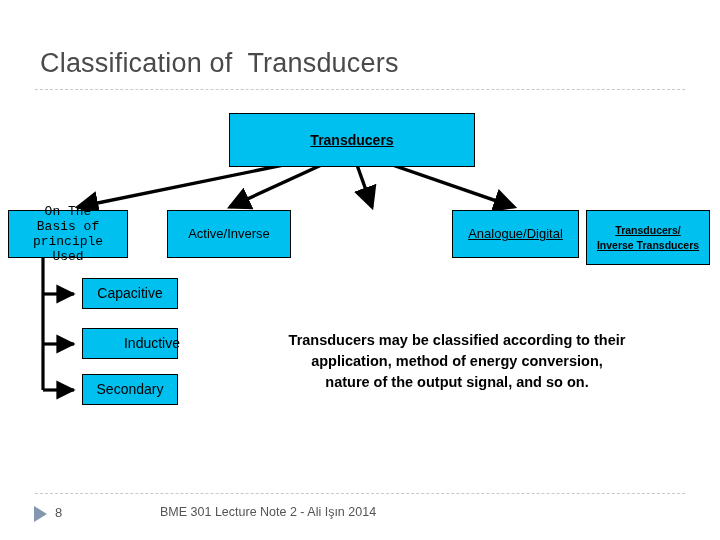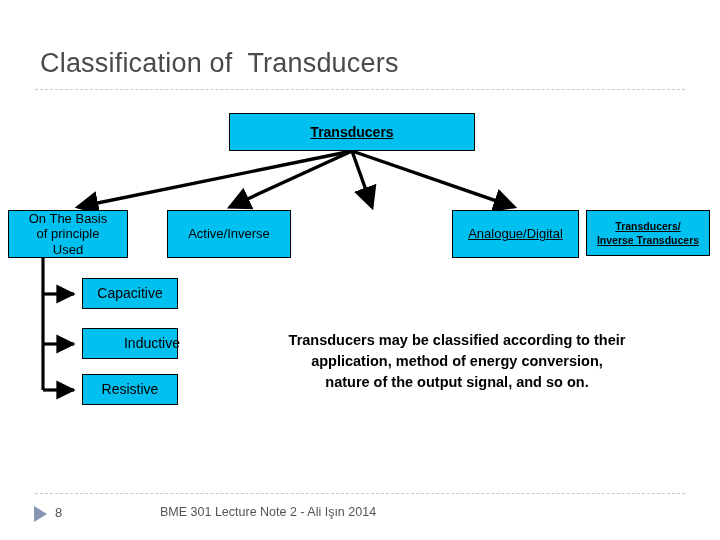--- a/index.html
+++ b/index.html
@@ -52,51 +52,52 @@
     display: flex;
     align-items: center;
     justify-content: center;
     text-align: center;
     line-height: 1.16;
     font-family: "Liberation Sans", sans-serif;
   }
 
   #node-root {
     left: 229px; top: 113px;
-    width: 246px; height: 38px;
+    width: 246px; height: 54px;
     font-size: 14px;
     font-weight: bold;
     text-decoration: underline;
   }
 
   #node-basis {
     left: 8px; top: 210px;
     width: 120px; height: 48px;
     font-size: 13px;
     padding: 0 16px;
+    font-family: Liberation Mono, monospace;
   }
   #node-active {
     left: 167px; top: 210px;
     width: 124px; height: 48px;
     font-size: 13px;
   }
   #node-primary {
     left: 297px; top: 210px;
     width: 151px; height: 48px;
     font-size: 13px;
   }
   #node-analogue {
     left: 452px; top: 210px;
     width: 127px; height: 48px;
     font-size: 13px;
     text-decoration: underline;
   }
   #node-inverse {
     left: 586px; top: 210px;
-    width: 124px; height: 46px;
+    width: 124px; height: 55px;
     font-size: 10.5px;
     font-weight: bold;
     text-decoration: underline;
     line-height: 1.35;
   }
 
   .subnode {
     left: 82px;
     width: 96px;
     height: 31px;
@@ -194,21 +195,21 @@
 
 
   <div class="node" id="node-analogue">Analogue/Digital</div>
 
   <div class="node" id="node-inverse">Transducers/<br>Inverse Transducers</div>
 
   <div class="node subnode" id="node-capacitive">Capacitive</div>
 
   <div class="node subnode" id="node-inductive">Inductive</div>
 
-  <div class="node subnode" id="node-resistive">Resistive</div>
+  <div class="node subnode" id="node-resistive">Secondary</div>
 
   <div id="body-text">Transducers may be classified according to their application, method of energy conversion, nature of the output signal, and so on.</div>
 
   <div class="divider" id="footer-divider"></div>
   <div id="footer-triangle"></div>
   <div id="footer-number">8</div>
   <div id="footer-center">BME 301 Lecture Note 2 - Ali Işın 2014</div>
 
 </div>
 

